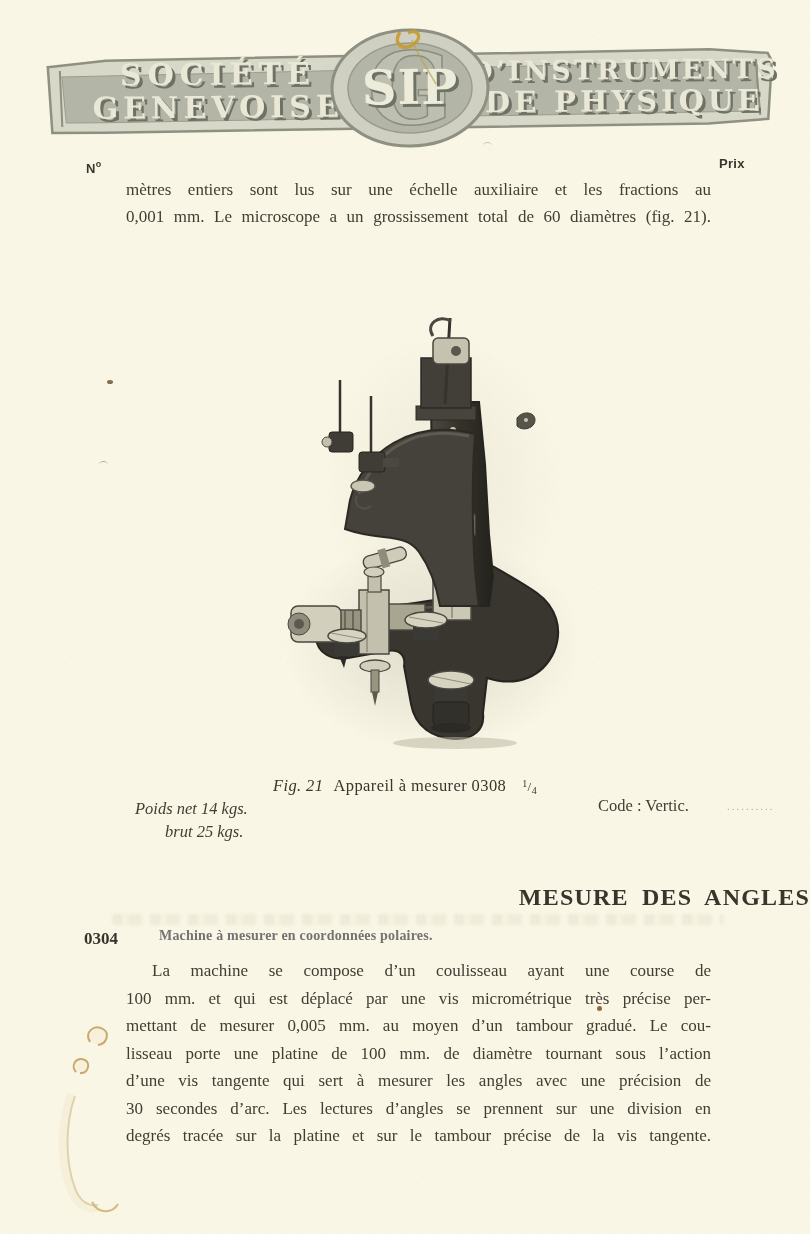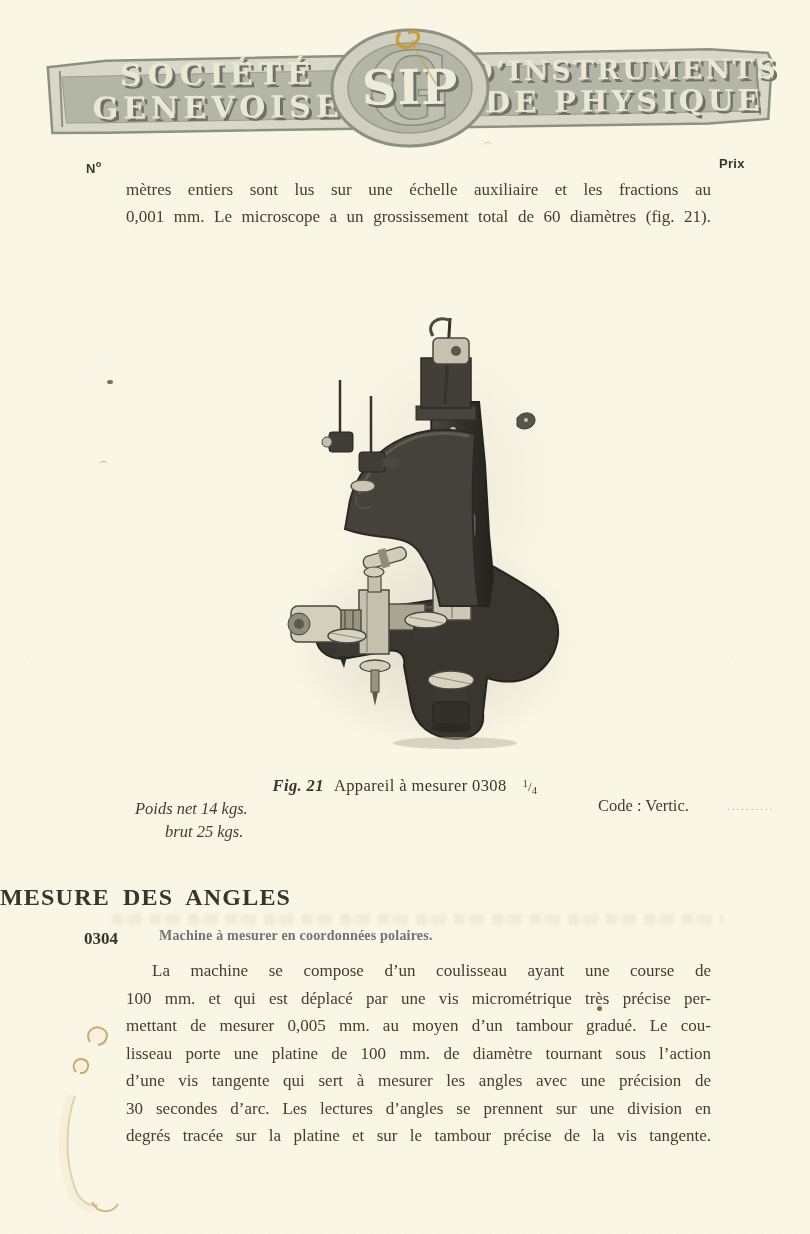--- a/index.html
+++ b/index.html
@@ -25,33 +25,33 @@
   #prix-label{left:719px;top:156px;}
   .para{position:absolute;left:126px;width:585px;font-size:17px;line-height:27px;color:#423c33;}
   .para .ln{text-align:justify;text-align-last:justify;-moz-text-align-last:justify;white-space:normal;}
   #intro-para{top:176px;}
   #body-para{top:957px;line-height:27.5px;}
   #body-para .ln.first{text-indent:26px;}
   .caption-row{
     position:absolute;left:0;top:776px;width:810px;text-align:center;
     font-size:16.5px;color:#3a352c;letter-spacing:.4px;
   }
-  .caption-row .figlabel{font-style:italic;font-weight:bold;margin-right:10px;}
+  .caption-row .figlabel{font-style:italic;font-weight:normal;margin-right:10px;}
   .caption-row .scale{margin-left:16px;font-size:13px;}
   .caption-row .scale sup{font-size:10px;vertical-align:4px;}
   .caption-row .scale sub{font-size:10px;vertical-align:-3px;}
   .weights{position:absolute;left:135px;top:799px;font-style:italic;font-size:16.5px;color:#423c33;}
   .weights .w2{margin-left:30px;margin-top:3px;}
   #code-line{position:absolute;left:598px;top:796px;font-size:16.5px;color:#423c33;}
   #code-dots{
     position:absolute;left:727px;top:800px;font-size:11px;letter-spacing:2px;
     color:#b9ab8a;font-style:normal;
   }
   #section-heading{
-    position:absolute;left:0;top:884px;width:810px;text-align:left;
+    position:absolute;left:0;top:884px;width:810px;text-align:right;
     font-size:24px;font-weight:600;letter-spacing:1.2px;color:#3a352c;
     word-spacing:6px;
   }
   .ghost{
     position:absolute;left:112px;top:914px;width:612px;height:11px;
     background:repeating-linear-gradient(90deg,
       rgba(140,150,120,.22) 0 10px, rgba(160,165,140,.08) 10px 16px,
       rgba(140,150,120,.18) 16px 30px, transparent 30px 38px);
     filter:blur(1.6px);opacity:.55;border-radius:4px;
   }

